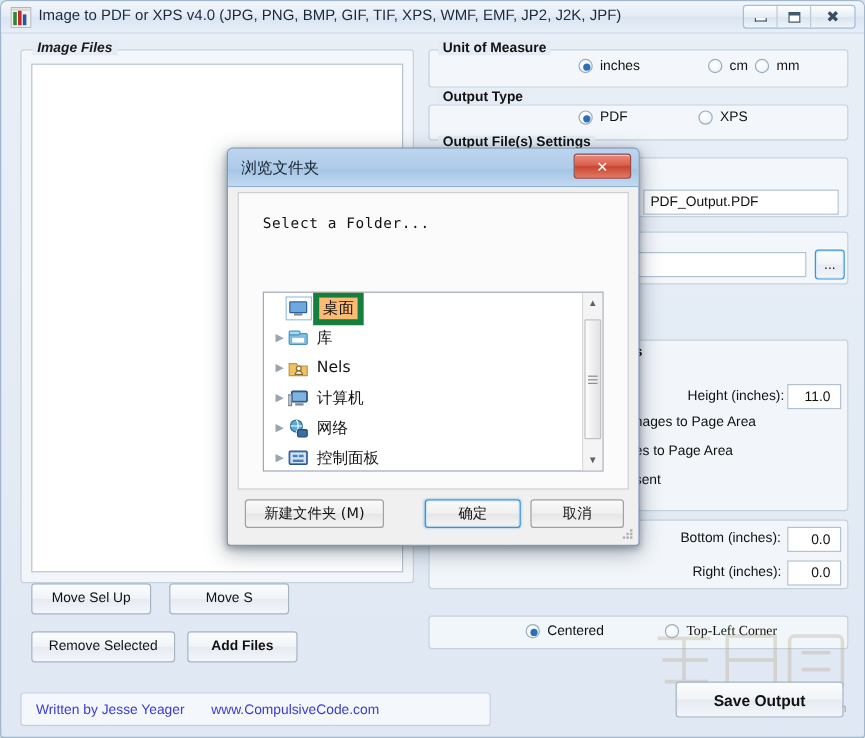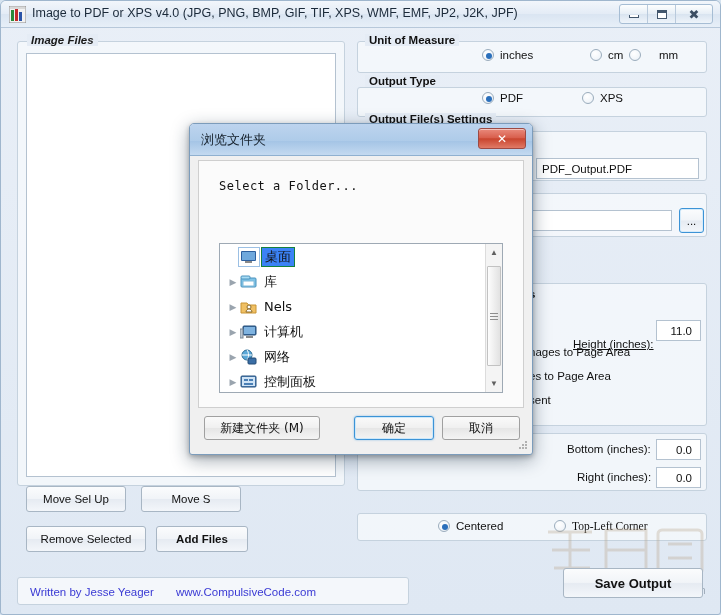--- a/index.html
+++ b/index.html
@@ -187,22 +187,22 @@
     white-space: nowrap;
   }
   .tree-item .arrow {
     width: 14px; flex: none;
     color: #9aa4ae; font-size: 9px;
     text-align: center;
   }
   .tree-item .arrow.hidden { visibility: hidden; }
   .tree-item .ticon { width: 18px; height: 16px; flex: none; margin-right: 6px; position: relative; }
   .tree-item.selected .tlabel {
-    background: #3b82f6;
-    border: 1px solid #15803d;
+    background: #fdba74;
+    border: 5px solid #15803d;
     padding: 0 3px;
     margin: -1px -3px;
   }
   .tree-item.selected .ticon { outline: 1px solid #9cc0e4; outline-offset: 1px; }
 
   
   #tree-sb {
     position: absolute; right: 0; top: 0; width: 17px; bottom: 0;
     background: #f4f4f4; border-left: 1px solid #dcdcdc;
   }
@@ -281,21 +281,21 @@
   <div class="lbl" style="left:364px; top:33px; font-weight:bold; background:#e5ecf5; padding:0 4px;">Unit of Measure</div>
 
   <div class="radio on" style="left:481px; top:48px;">
     <span class="dot"></span>
     <span class="rtext">inches</span>
   </div>
   <div class="radio" style="left:557px; top:48px;padding-left:32px;">
     <span class="dot"></span>
     <span class="rtext">cm</span>
   </div>
-  <div class="radio" style="left:628px; top:48px;gap:12px;">
+  <div class="radio" style="left:628px; top:48px;">
     <span class="dot"></span>
     <span class="rtext">mm</span>
   </div>
 
   <div class="groupbox" style="left:356px; top:86px; width:350px; height:30px;"></div>
   <div class="lbl" style="left:364px; top:74px; font-weight:bold; background:#e5ecf5; padding:0 4px;">Output Type</div>
 
   <div class="radio on" style="left:481px; top:91px;">
     <span class="dot"></span>
     <span class="rtext">PDF</span>
@@ -310,21 +310,21 @@
 
   <div class="tinput" style="left:535px; top:157px; width:163px; height:21px;">PDF_Output.PDF</div>
 
   <div class="groupbox" style="left:356px; top:192px; width:350px; height:44px;"></div>
   <div class="tinput" style="left:370px; top:209px; width:301px; height:21px;">op</div>
   <div class="btn focus" style="left:678px; top:207px; width:25px; height:25px;">...</div>
 
   <div class="groupbox" style="left:356px; top:282px; width:350px; height:143px;"></div>
   <div class="lbl" style="left:528px; top:287px; font-weight:bold;">s</div>
 
-  <div class="lbl" style="left:572px; top:337px;text-decoration:underline;">Height (inches):</div>
+  <div class="lbl" style="left:572px; top:323px;">Height (inches):</div>
   <div class="tinput rightalign" style="left:655px; top:319px; width:45px; height:21px;">11.0</div>
 
   <div class="lbl" style="left:528px; top:345px;">nages to Page Area</div>
   <div class="lbl" style="left:528px; top:369px;">es to Page Area</div>
   <div class="lbl" style="left:528px; top:393px;">sent</div>
 
   <div class="groupbox" style="left:356px; top:432px; width:350px; height:58px;"></div>
   <div class="lbl" style="left:566px; top:442px;">Bottom (inches):</div>
   <div class="tinput rightalign" style="left:655px; top:438px; width:45px; height:21px;">0.0</div>
   <div class="lbl" style="left:576px; top:470px;">Right (inches):</div>

